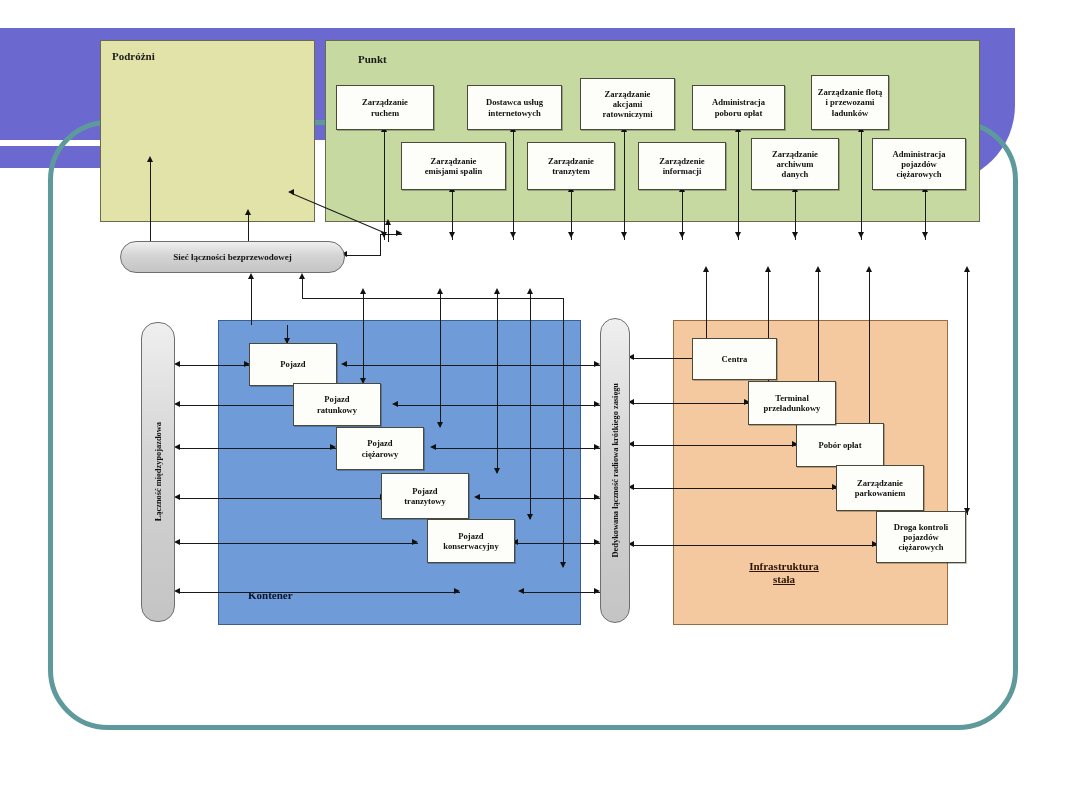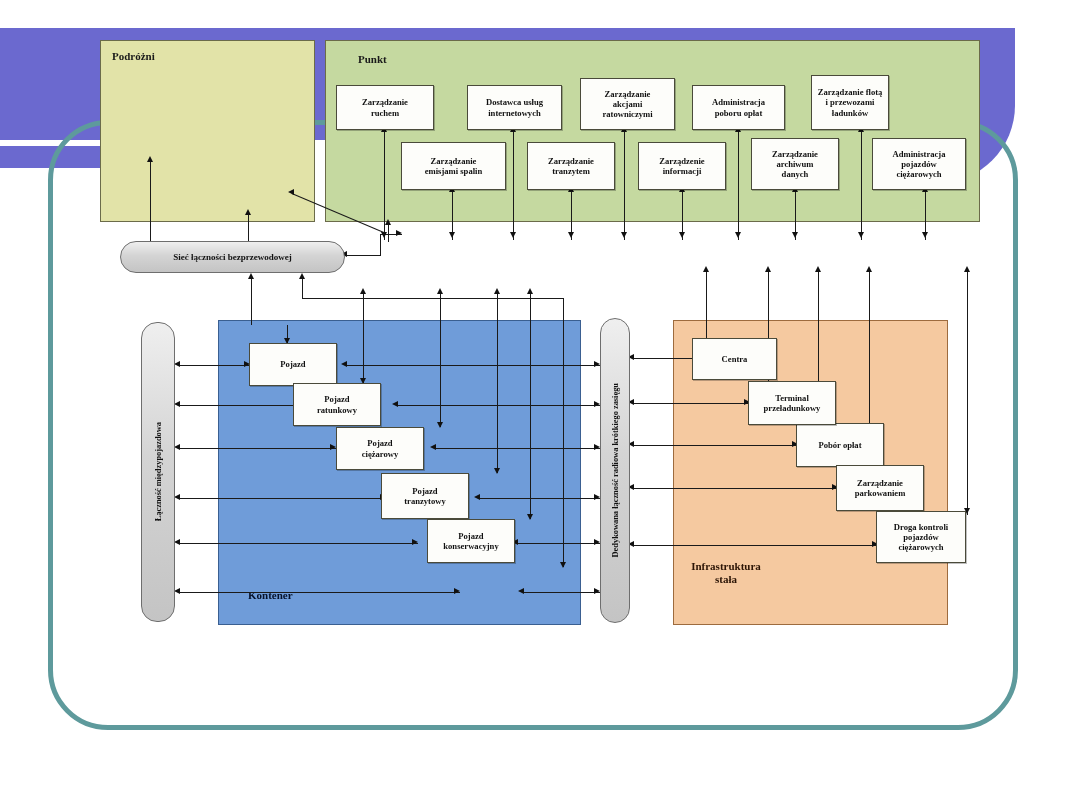--- a/index.html
+++ b/index.html
@@ -55,21 +55,21 @@
   <div class="grp" style="left:100px;top:40px;width:215px;height:182px;background:#e2e3a8;"></div>
   <div class="grp-title" style="left:112px;top:50px;width:120px;text-align:left;">Podróżni</div>
 
   <div class="grp" style="left:325px;top:40px;width:655px;height:182px;background:#c5d9a0;"></div>
   <div class="grp-title" style="left:358px;top:53px;width:120px;text-align:left;">Punkt</div>
 
   <div class="grp" style="left:218px;top:320px;width:363px;height:305px;background:#6f9cd9;border-color:#3a5f91;"></div>
   <div class="grp-title" style="left:248px;top:589px;width:120px;text-align:left;color:#06122b;">Kontener</div>
 
   <div class="grp" style="left:673px;top:320px;width:275px;height:305px;background:#f5c9a0;border-color:#9d6b3e;"></div>
-  <div class="grp-title" style="left:656px;top:560px;width:140px;text-align:center;color:#2b1405;">Infrastruktura
+  <div class="grp-title" style="left:714px;top:560px;width:140px;text-align:center;color:#2b1405;text-decoration:underline;">Infrastruktura
 stała</div>
 
   <div class="ln lnv" style="left:150px;top:160px;height:95px;"></div>
   <div class="arw up" style="left:147px;top:156px;"></div>
   <div class="arw down" style="left:147px;top:246px;"></div>
 
   <div class="ln lnv" style="left:248px;top:213px;height:42px;"></div>
   <div class="arw up" style="left:245px;top:209px;"></div>
   <div class="arw down" style="left:245px;top:246px;"></div>
 

